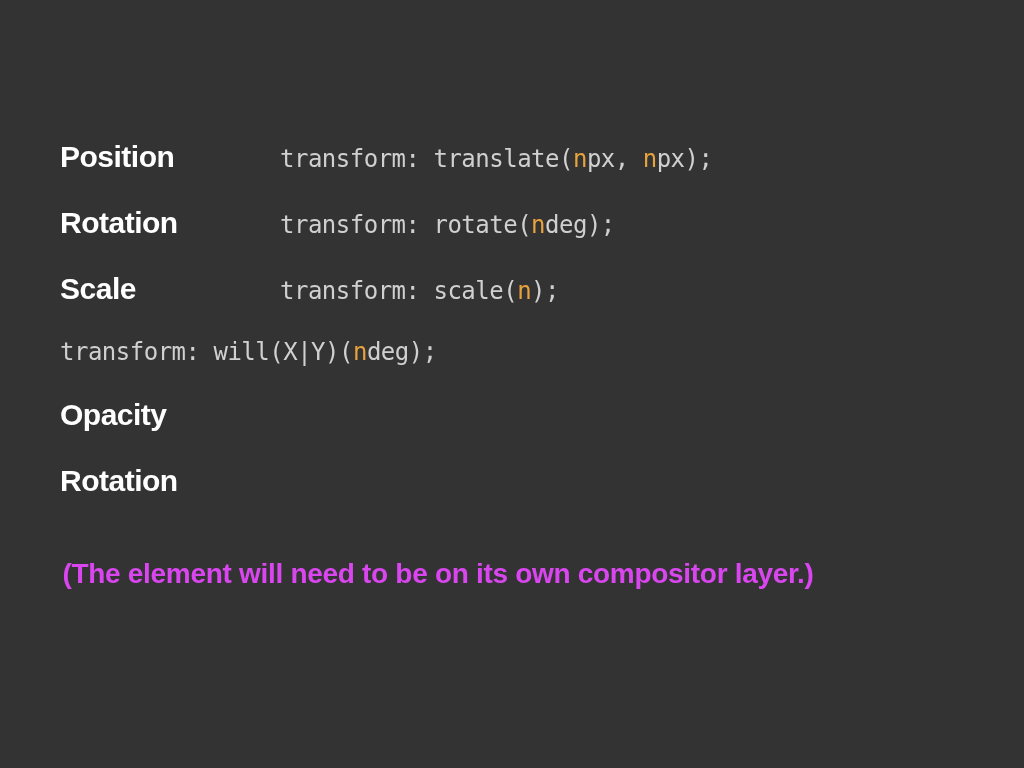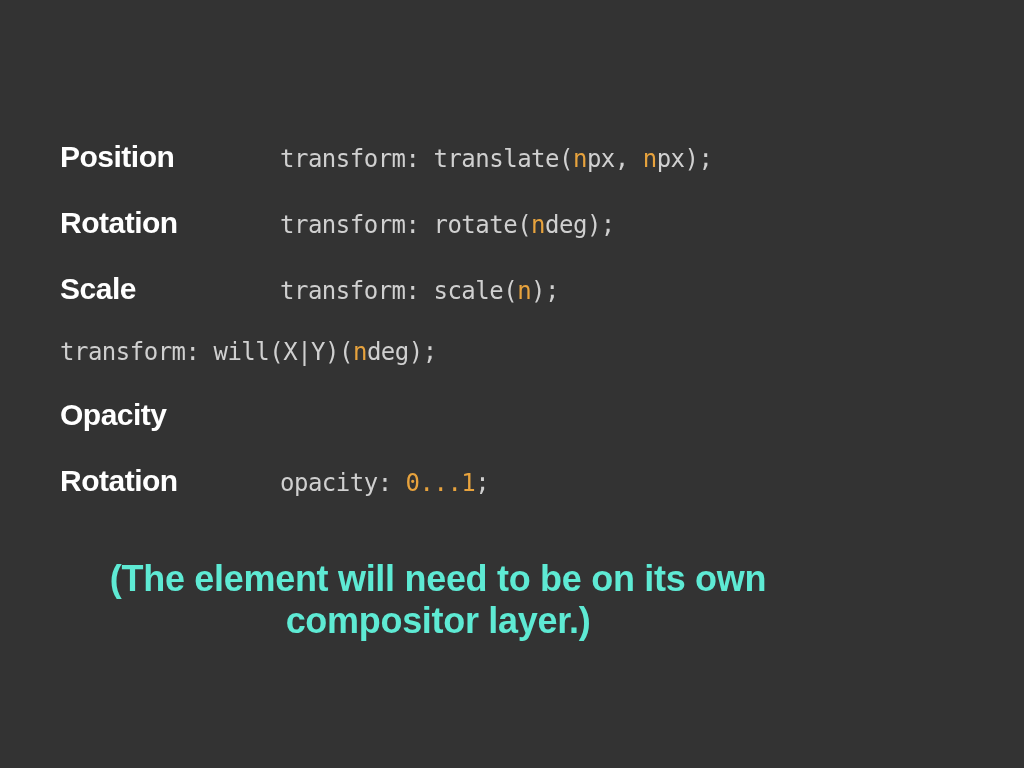--- a/index.html
+++ b/index.html
@@ -36,22 +36,22 @@
     font-size: 24px;
     color: #d0d0d0;
     white-space: pre;
     letter-spacing: -0.5px;
   }
   .n { color: #e8a33d; }
   .footnote {
     margin-top: 60px;
     text-align: center;
     font-weight: 700;
-    font-size: 36px;
-    color: #5eead4;
+    font-size: 28px;
+    color: #d946ef;
     letter-spacing: -0.3px;
   }
 </style>
 </head>
 <body>
 
 <div class="slide">
   <div id="rows-container">
       <div class="row">
         <div class="label">Position</div>
@@ -66,17 +66,16 @@
         <div class="code"><span>transform: scale(</span><span class="n">n</span><span>);</span></div>
       </div>
       <div class="row">
         <div class="code"><span>transform: will(X|Y)(</span><span class="n">n</span><span>deg);</span></div>
       </div>
       <div class="row">
         <div class="label">Opacity</div>
       </div>
       <div class="row">
         <div class="label">Rotation</div>
-        <div class="code"><span>opacity: </span><span class="n">0...1</span><span>;</span></div>
       </div>
     </div>
   <div class="footnote">(The element will need to be on its own compositor layer.)</div>
 </div>
 
 </body></html>

